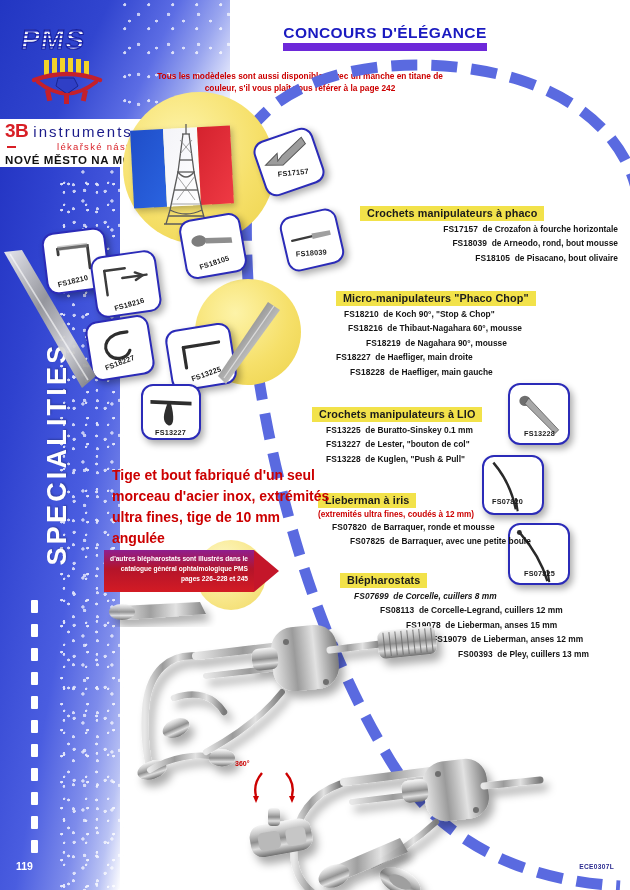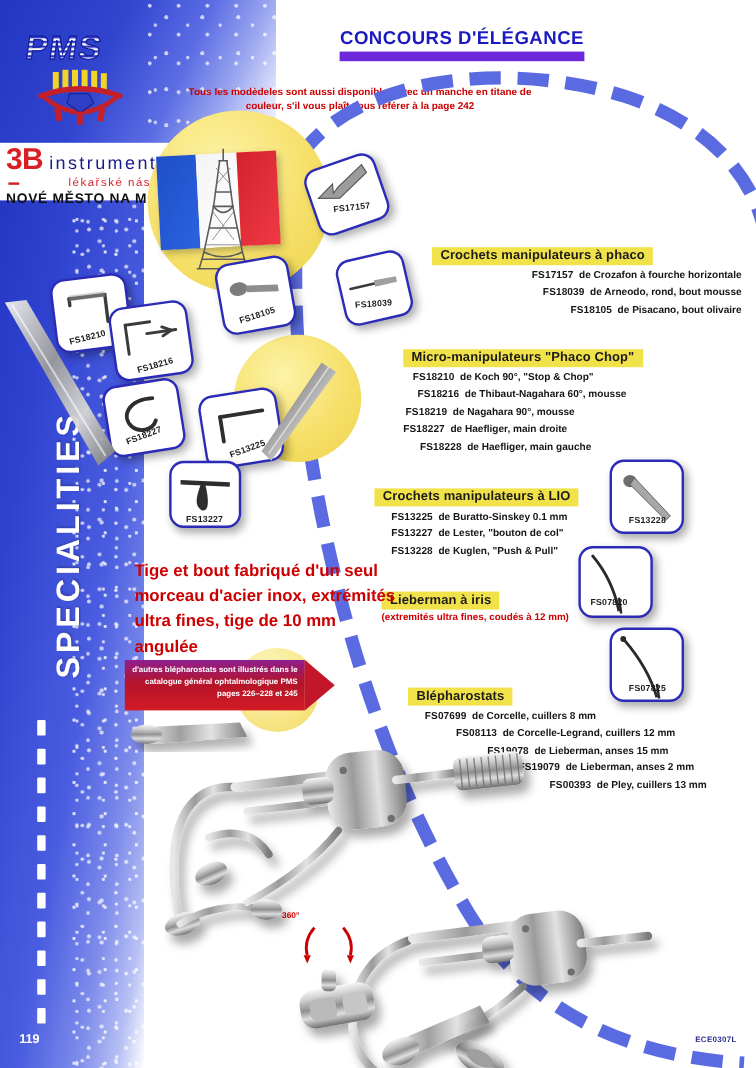--- a/index.html
+++ b/index.html
@@ -64,21 +64,21 @@
   
   .brand-block {
     position: absolute; left: 0; top: 119px;
     width: 145px; height: 48px;
     background: #ffffff;
     padding: 2px 4px 0 5px;
   }
   .brand-line1 { display:flex; align-items:baseline; gap:5px; line-height:1; }
   .brand-3b {
     font-family: "Liberation Sans", sans-serif;
-    font-weight: bold; font-size: 25px; color: #d81f26; letter-spacing: -0.5px;
+    font-weight: bold; font-size: 19px; color: #d81f26; letter-spacing: -0.5px;
   }
   .brand-instr {
     font-family: "Liberation Sans", sans-serif;
     font-size: 15px; color: #1b1b8a; letter-spacing: 2.0px; font-weight: 500;
   }
   .brand-line2 {
     display:flex; align-items:center; gap:3px; margin-top:1px; padding-left:2px;
   }
   .brand-rule { flex:0 0 auto; width:9px; height:2px; background:#d81f26; }
   .brand-rule.long { width:16px; }
@@ -188,25 +188,25 @@
   .sect ul { list-style: none; margin-top: 4px; }
   .sect li {
     font-size: 8.4px; color: #151515; line-height: 1.0;
     margin-bottom: 6px; white-space: nowrap;
   }
   .sect li b { font-weight: bold; letter-spacing: .1px; }
   .sect li span { font-weight: bold; }
   .rt-1 li { text-align: right; }
   .lt-ind li:nth-child(1){ padding-left: 8px; }
   .lt-ind li:nth-child(2){ padding-left: 12px; }
-  .lt-ind li:nth-child(3){ padding-left: 2px; }
+  .lt-ind li:nth-child(3){ padding-left: 2px; margin-left: 28px; }
   .lt-ind li:nth-child(4){ padding-left: 0px; }
   .lt-ind li:nth-child(5){ padding-left: 14px; }
 
-  .bleph li:nth-child(1){ padding-left: 14px; }
+  .bleph li:nth-child(1){ padding-left: 14px; font-style: italic; }
   .bleph li:nth-child(2){ padding-left: 40px; }
   .bleph li:nth-child(3){ padding-left: 66px; }
   .bleph li:nth-child(4){ padding-left: 92px; }
   .bleph li:nth-child(5){ padding-left: 118px; }
 
   .spat li:nth-child(1){ padding-left: 14px; }
   .spat li:nth-child(2){ padding-left: 32px; }
 
   
   .red-note {
@@ -550,40 +550,50 @@
       <li style="padding-left:14px;">
         <b>FS13228</b>
         &nbsp;<span>de Kuglen, "Push &amp; Pull"</span>
       </li>
     </ul>
   </div>
 
   <div class="sect spat" style="left:318px; top:490px; width:250px;">
     <span class="sect-head">Lieberman à iris</span>
     <div class="sect-sub">(extremités ultra fines, coudés à 12 mm)</div>
+    <ul>
+      <li>
+        <b>FS07820</b>
+        &nbsp;<span>de Barraquer, ronde et mousse</span>
+      </li>
+      <li>
+        <b>FS07825</b>
+        &nbsp;<span>de Barraquer, avec une petite boule</span>
+      </li>
+    </ul>
   </div>
 
   <div class="sect bleph" style="left:340px; top:570px; width:270px;">
     <span class="sect-head">Blépharostats</span>
     <ul>
       <li>
         <b>FS07699</b>
         &nbsp;<span>de Corcelle, cuillers 8 mm</span>
       </li>
       <li>
         <b>FS08113</b>
         &nbsp;<span>de Corcelle-Legrand, cuillers 12 mm</span>
       </li>
       <li>
         <b>FS19078</b>
         &nbsp;<span>de Lieberman, anses 15 mm</span>
       </li>
       <li>
         <b>FS19079</b>
-        &nbsp;<span>de Lieberman, anses 2 mm</span>
+        &nbsp;<span>de Lieberman, anses 12 mm</span>
       </li>
       <li>
         <b>FS00393</b>
         &nbsp;<span>de Pley, cuillers 13 mm</span>
       </li>
     </ul>
   </div>
 
   <div class="red-note">Tige et bout fabriqué d'un seul morceau d'acier inox, extrémités ultra fines, tige de 10 mm angulée</div>
 

